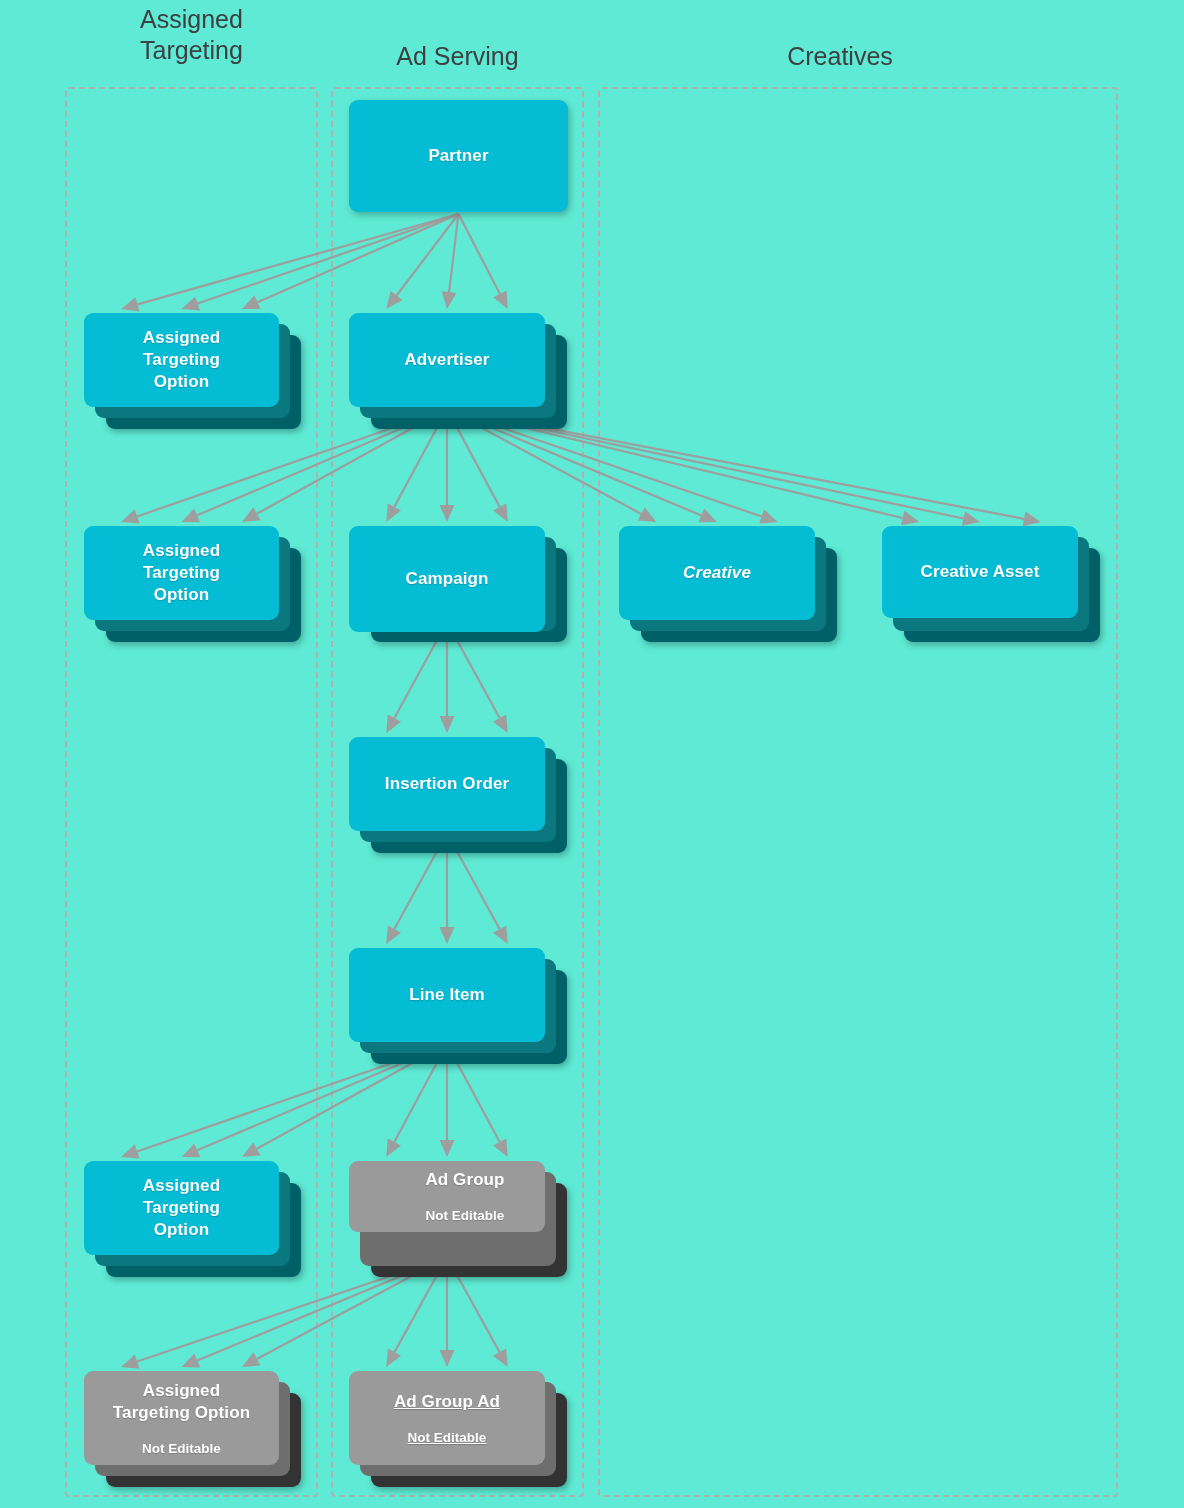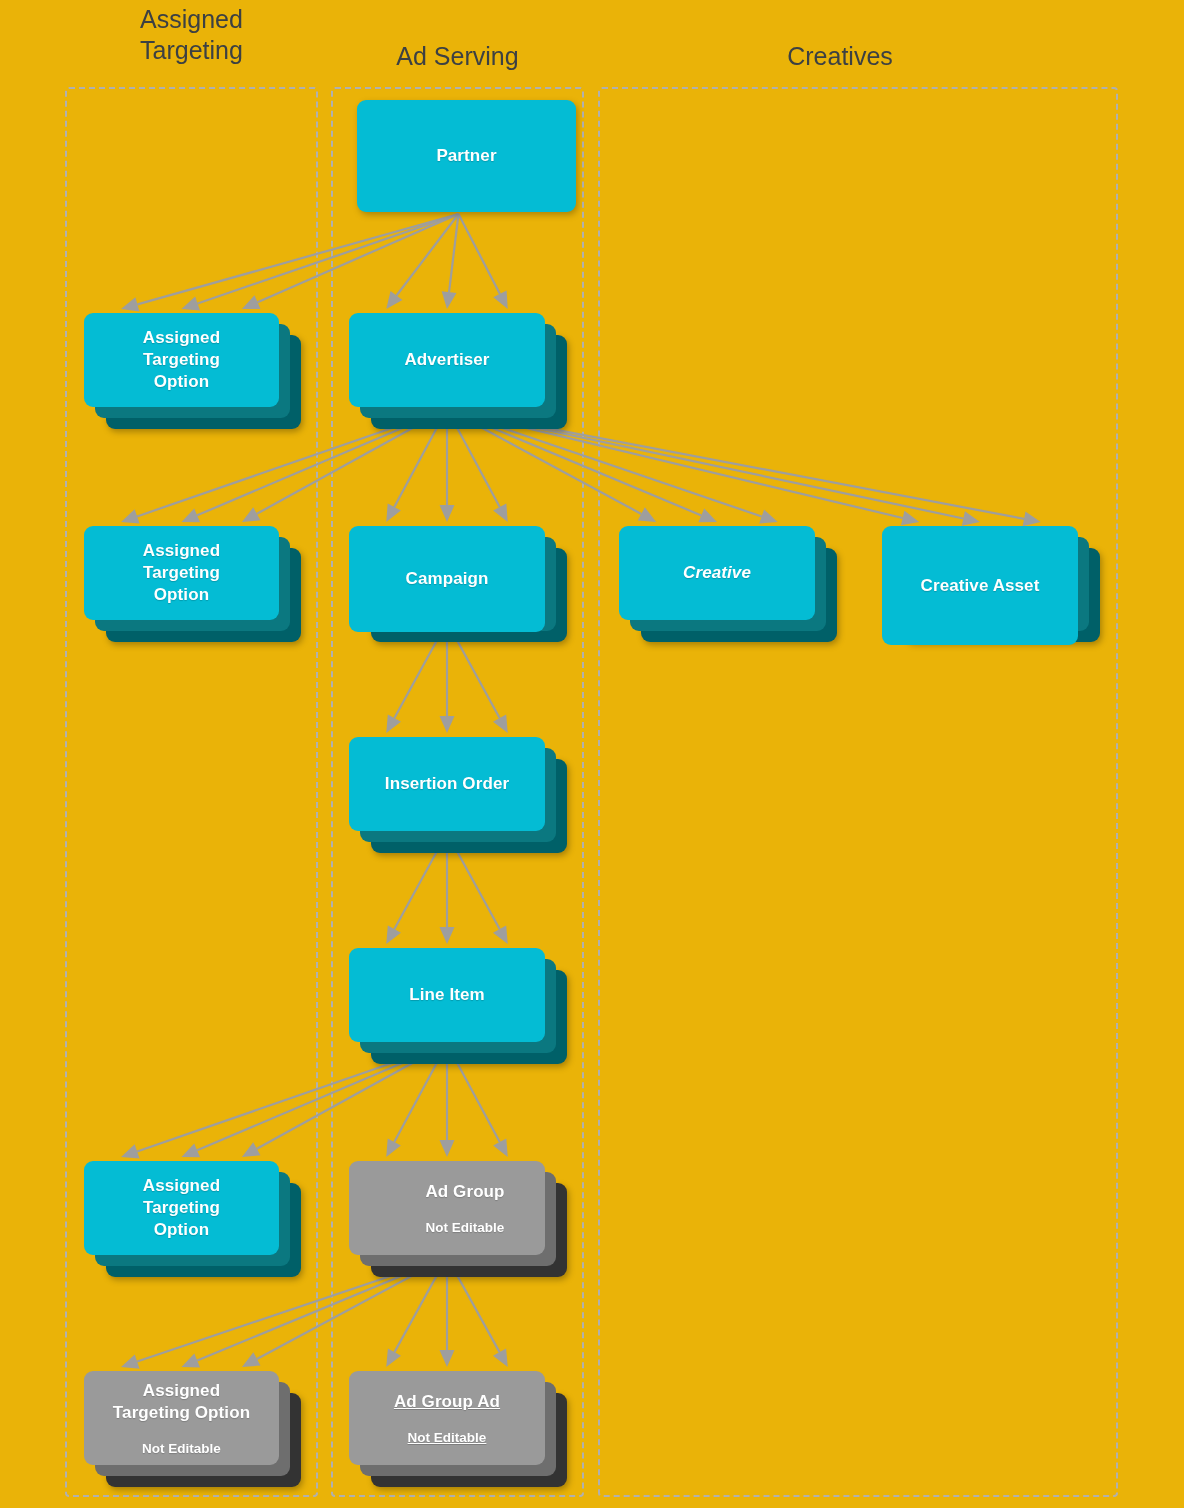--- a/index.html
+++ b/index.html
@@ -9,21 +9,21 @@
     background: #ffffff;
   }
   body {
     font-family: "Liberation Sans", sans-serif;
     -webkit-font-smoothing: antialiased;
   }
   #canvas {
     position: relative;
     width: 1184px;
     height: 1508px;
-    background: #eab308;
+    background: #5eead4;
     overflow: hidden;
   }
 
   
   .col-title {
     position: absolute;
     text-align: center;
     color: #3c4043;
     font-size: 25px;
     line-height: 31px;
@@ -258,21 +258,21 @@
         <line x1="447.00" y1="1257.00" x2="447.00" y2="1350.00" stroke="#9e9e9e" stroke-width="2.2"></line>
         <polygon points="447,1367 439.5,1350 454.5,1350" fill="#9e9e9e"></polygon>
       </g>
       <g>
         <line x1="447.00" y1="1257.00" x2="499.54" y2="1352.12" stroke="#9e9e9e" stroke-width="2.2"></line>
         <polygon points="507.76,1367 492.97533459784427,1355.7455045005875 506.1054467197639,1348.4929080230615" fill="#9e9e9e"></polygon>
       </g>
     </svg>
 
   <div id="node-layer">
-      <div class="node cyan single" style="left: 349px; top: 100px; width: 243px; height: 136px; margin-left: 8px;">
+      <div class="node cyan single" style="left: 349px; top: 100px; width: 243px; height: 136px;">
         <div class="face" style="left: 0px; top: 0px; width: 219px; height: 112px;">
           <div class="title">Partner</div>
         </div>
       </div>
       <div class="node cyan" style="left: 84px; top: 313px; width: 219px; height: 118px;">
         <div class="layer l3" style="left: 22px; top: 22px; width: 195px; height: 94px;"></div>
         <div class="layer l2" style="left: 11px; top: 11px; width: 195px; height: 94px;"></div>
         <div class="face" style="left: 0px; top: 0px; width: 195px; height: 94px;">
           <div class="title">Assigned<br>Targeting<br>Option</div>
         </div>
@@ -301,21 +301,21 @@
       <div class="node cyan" style="left: 619px; top: 526px; width: 220px; height: 118px;">
         <div class="layer l3" style="left: 22px; top: 22px; width: 196px; height: 94px;"></div>
         <div class="layer l2" style="left: 11px; top: 11px; width: 196px; height: 94px;"></div>
         <div class="face" style="left: 0px; top: 0px; width: 196px; height: 94px; font-style: italic;">
           <div class="title">Creative</div>
         </div>
       </div>
       <div class="node cyan" style="left: 882px; top: 526px; width: 220px; height: 118px;">
         <div class="layer l3" style="left: 22px; top: 22px; width: 196px; height: 94px;"></div>
         <div class="layer l2" style="left: 11px; top: 11px; width: 196px; height: 94px;"></div>
-        <div class="face" style="left: 0px; top: 0px; width: 196px; height: 119px;">
+        <div class="face" style="left: 0px; top: 0px; width: 196px; height: 92px;">
           <div class="title">Creative Asset</div>
         </div>
       </div>
       <div class="node cyan" style="left: 349px; top: 737px; width: 220px; height: 118px;">
         <div class="layer l3" style="left: 22px; top: 22px; width: 196px; height: 94px;"></div>
         <div class="layer l2" style="left: 11px; top: 11px; width: 196px; height: 94px;"></div>
         <div class="face" style="left: 0px; top: 0px; width: 196px; height: 94px;">
           <div class="title">Insertion Order</div>
         </div>
       </div>
@@ -329,21 +329,21 @@
       <div class="node cyan" style="left: 84px; top: 1161px; width: 219px; height: 118px;">
         <div class="layer l3" style="left: 22px; top: 22px; width: 195px; height: 94px;"></div>
         <div class="layer l2" style="left: 11px; top: 11px; width: 195px; height: 94px;"></div>
         <div class="face" style="left: 0px; top: 0px; width: 195px; height: 94px;">
           <div class="title">Assigned<br>Targeting<br>Option</div>
         </div>
       </div>
       <div class="node gray" style="left: 349px; top: 1161px; width: 220px; height: 118px;">
         <div class="layer l3" style="left: 22px; top: 22px; width: 196px; height: 94px;"></div>
         <div class="layer l2" style="left: 11px; top: 11px; width: 196px; height: 94px;"></div>
-        <div class="face" style="left: 0px; top: 0px; width: 196px; height: 94px; padding-left: 36px;">
+        <div class="face" style="left: 0px; top: 0px; width: 196px; height: 71px; padding-left: 36px;">
           <div class="title">Ad Group</div>
           <div class="subtitle">Not Editable</div>
         </div>
       </div>
       <div class="node gray" style="left: 84px; top: 1371px; width: 219px; height: 118px;">
         <div class="layer l3" style="left: 22px; top: 22px; width: 195px; height: 94px;"></div>
         <div class="layer l2" style="left: 11px; top: 11px; width: 195px; height: 94px;"></div>
         <div class="face" style="left: 0px; top: 0px; width: 195px; height: 94px;">
           <div class="title">Assigned<br>Targeting Option</div>
           <div class="subtitle">Not Editable</div>

